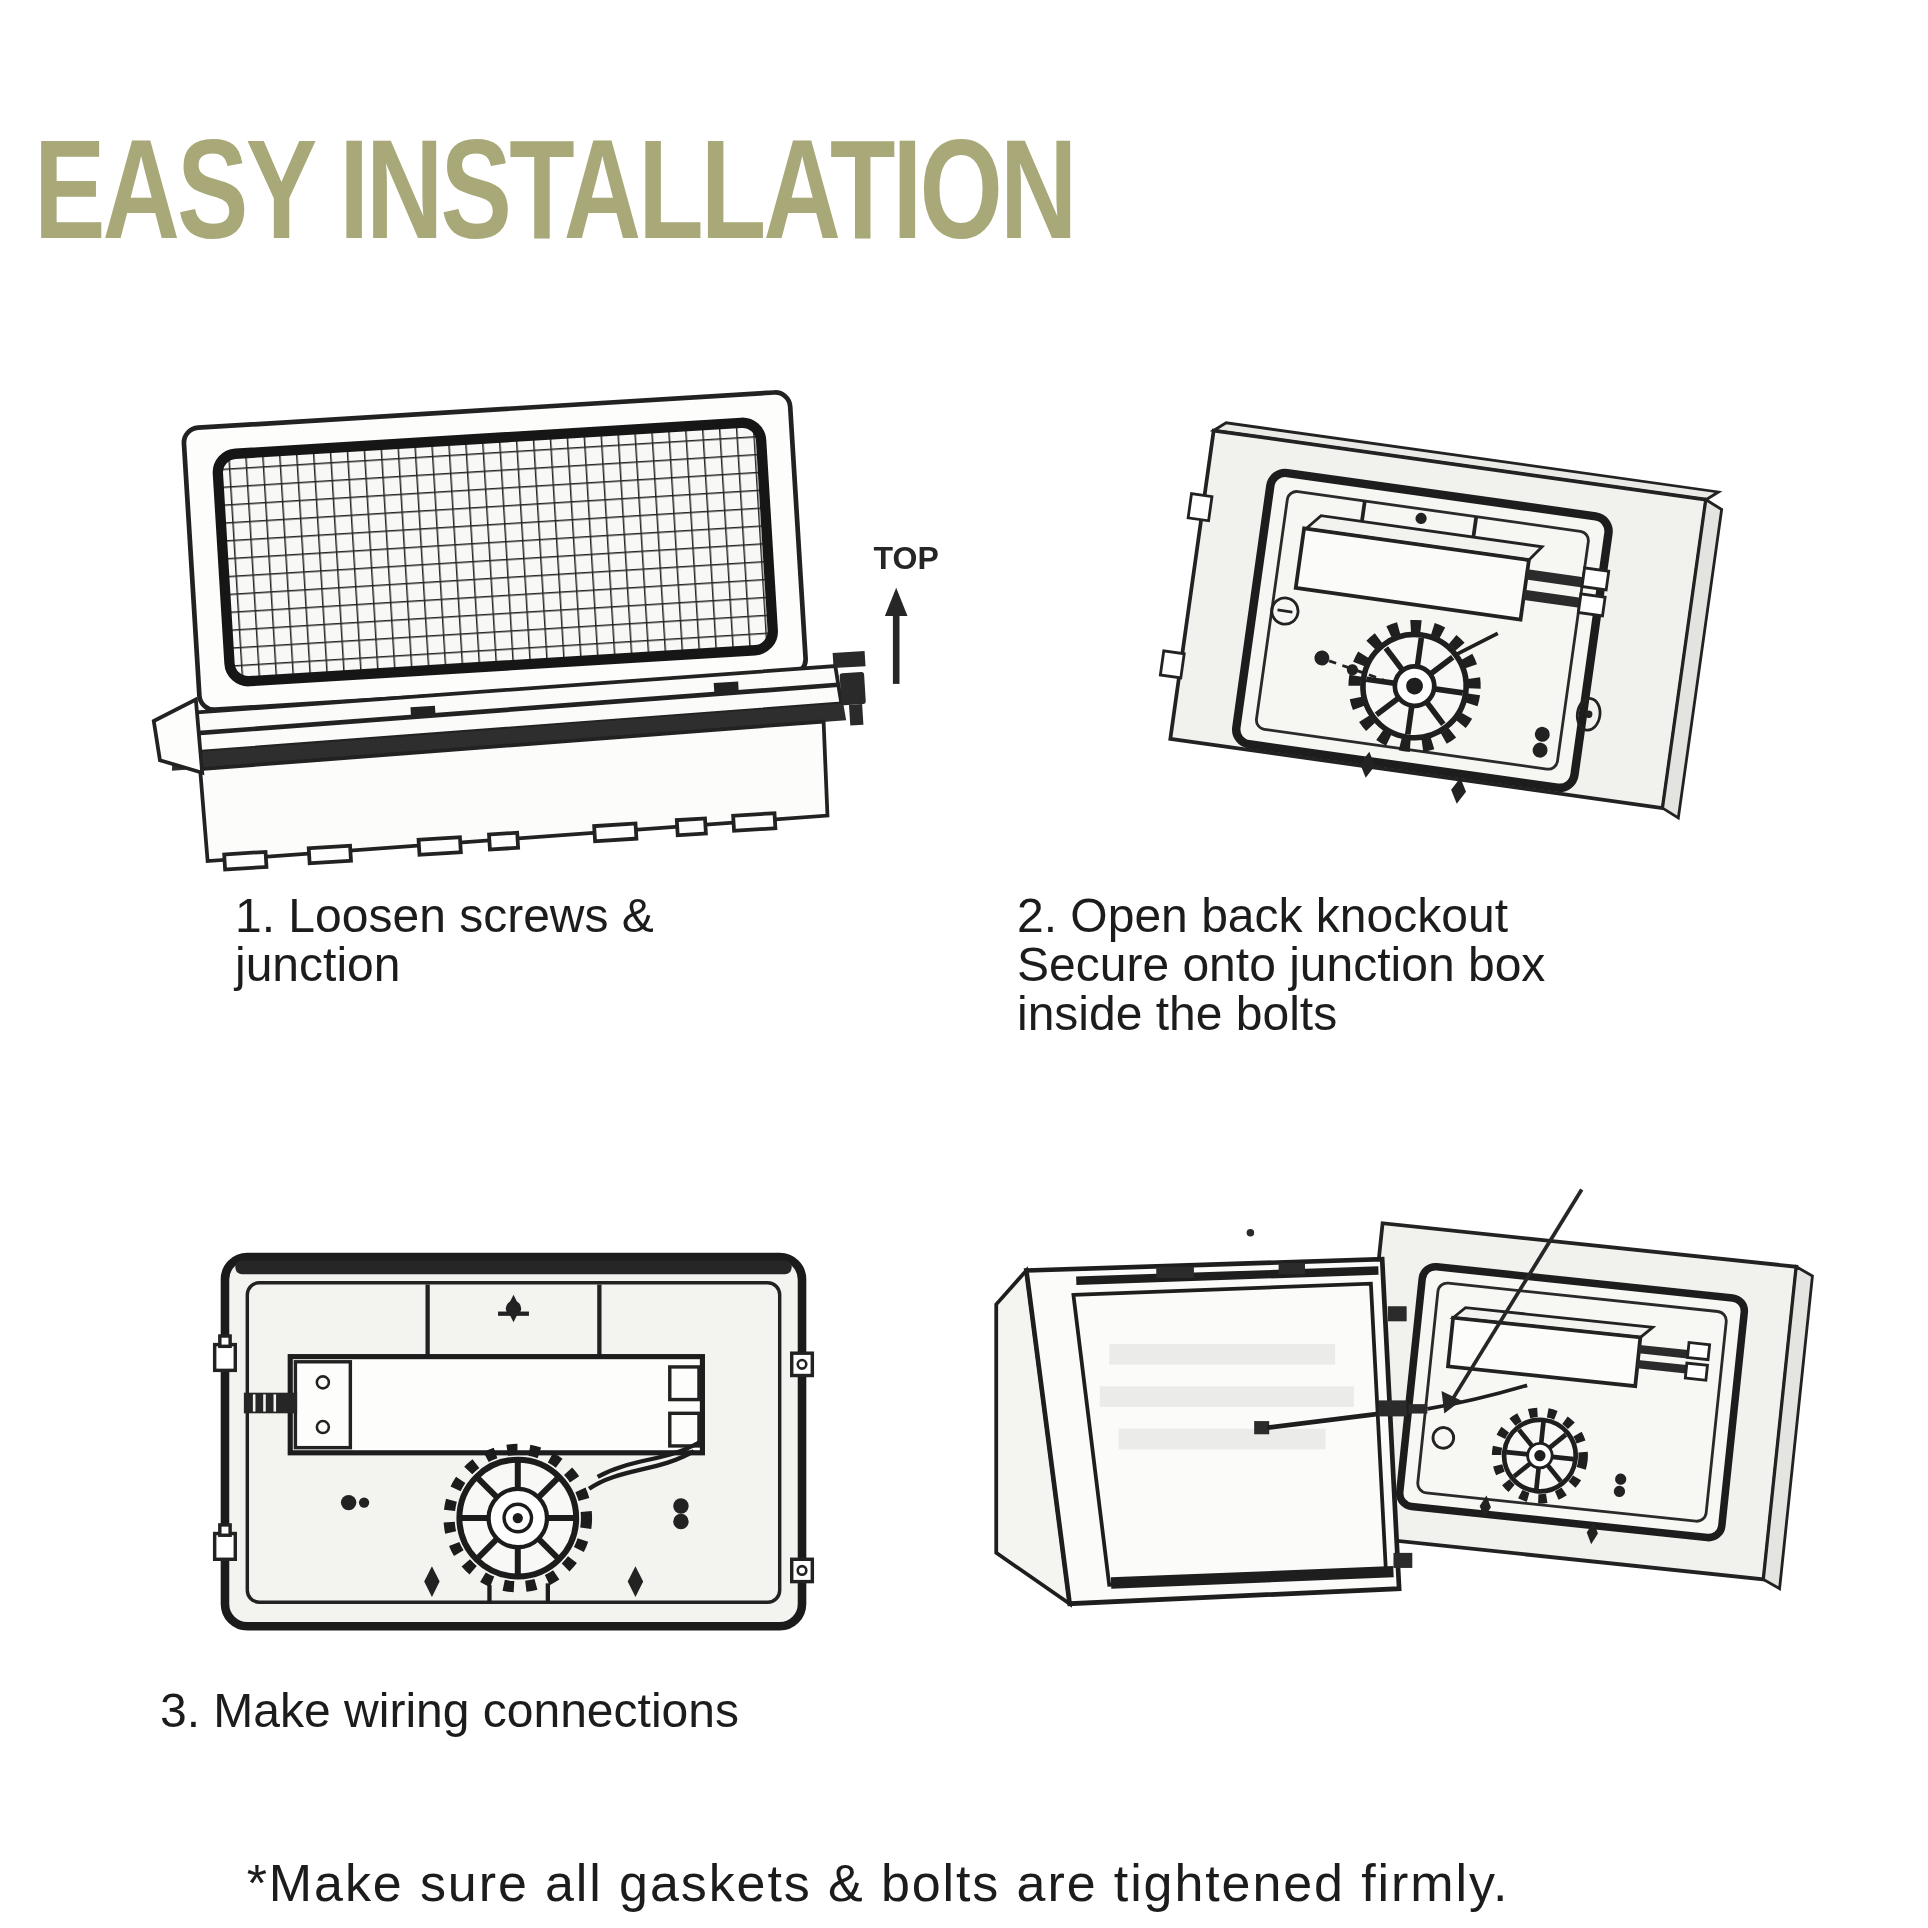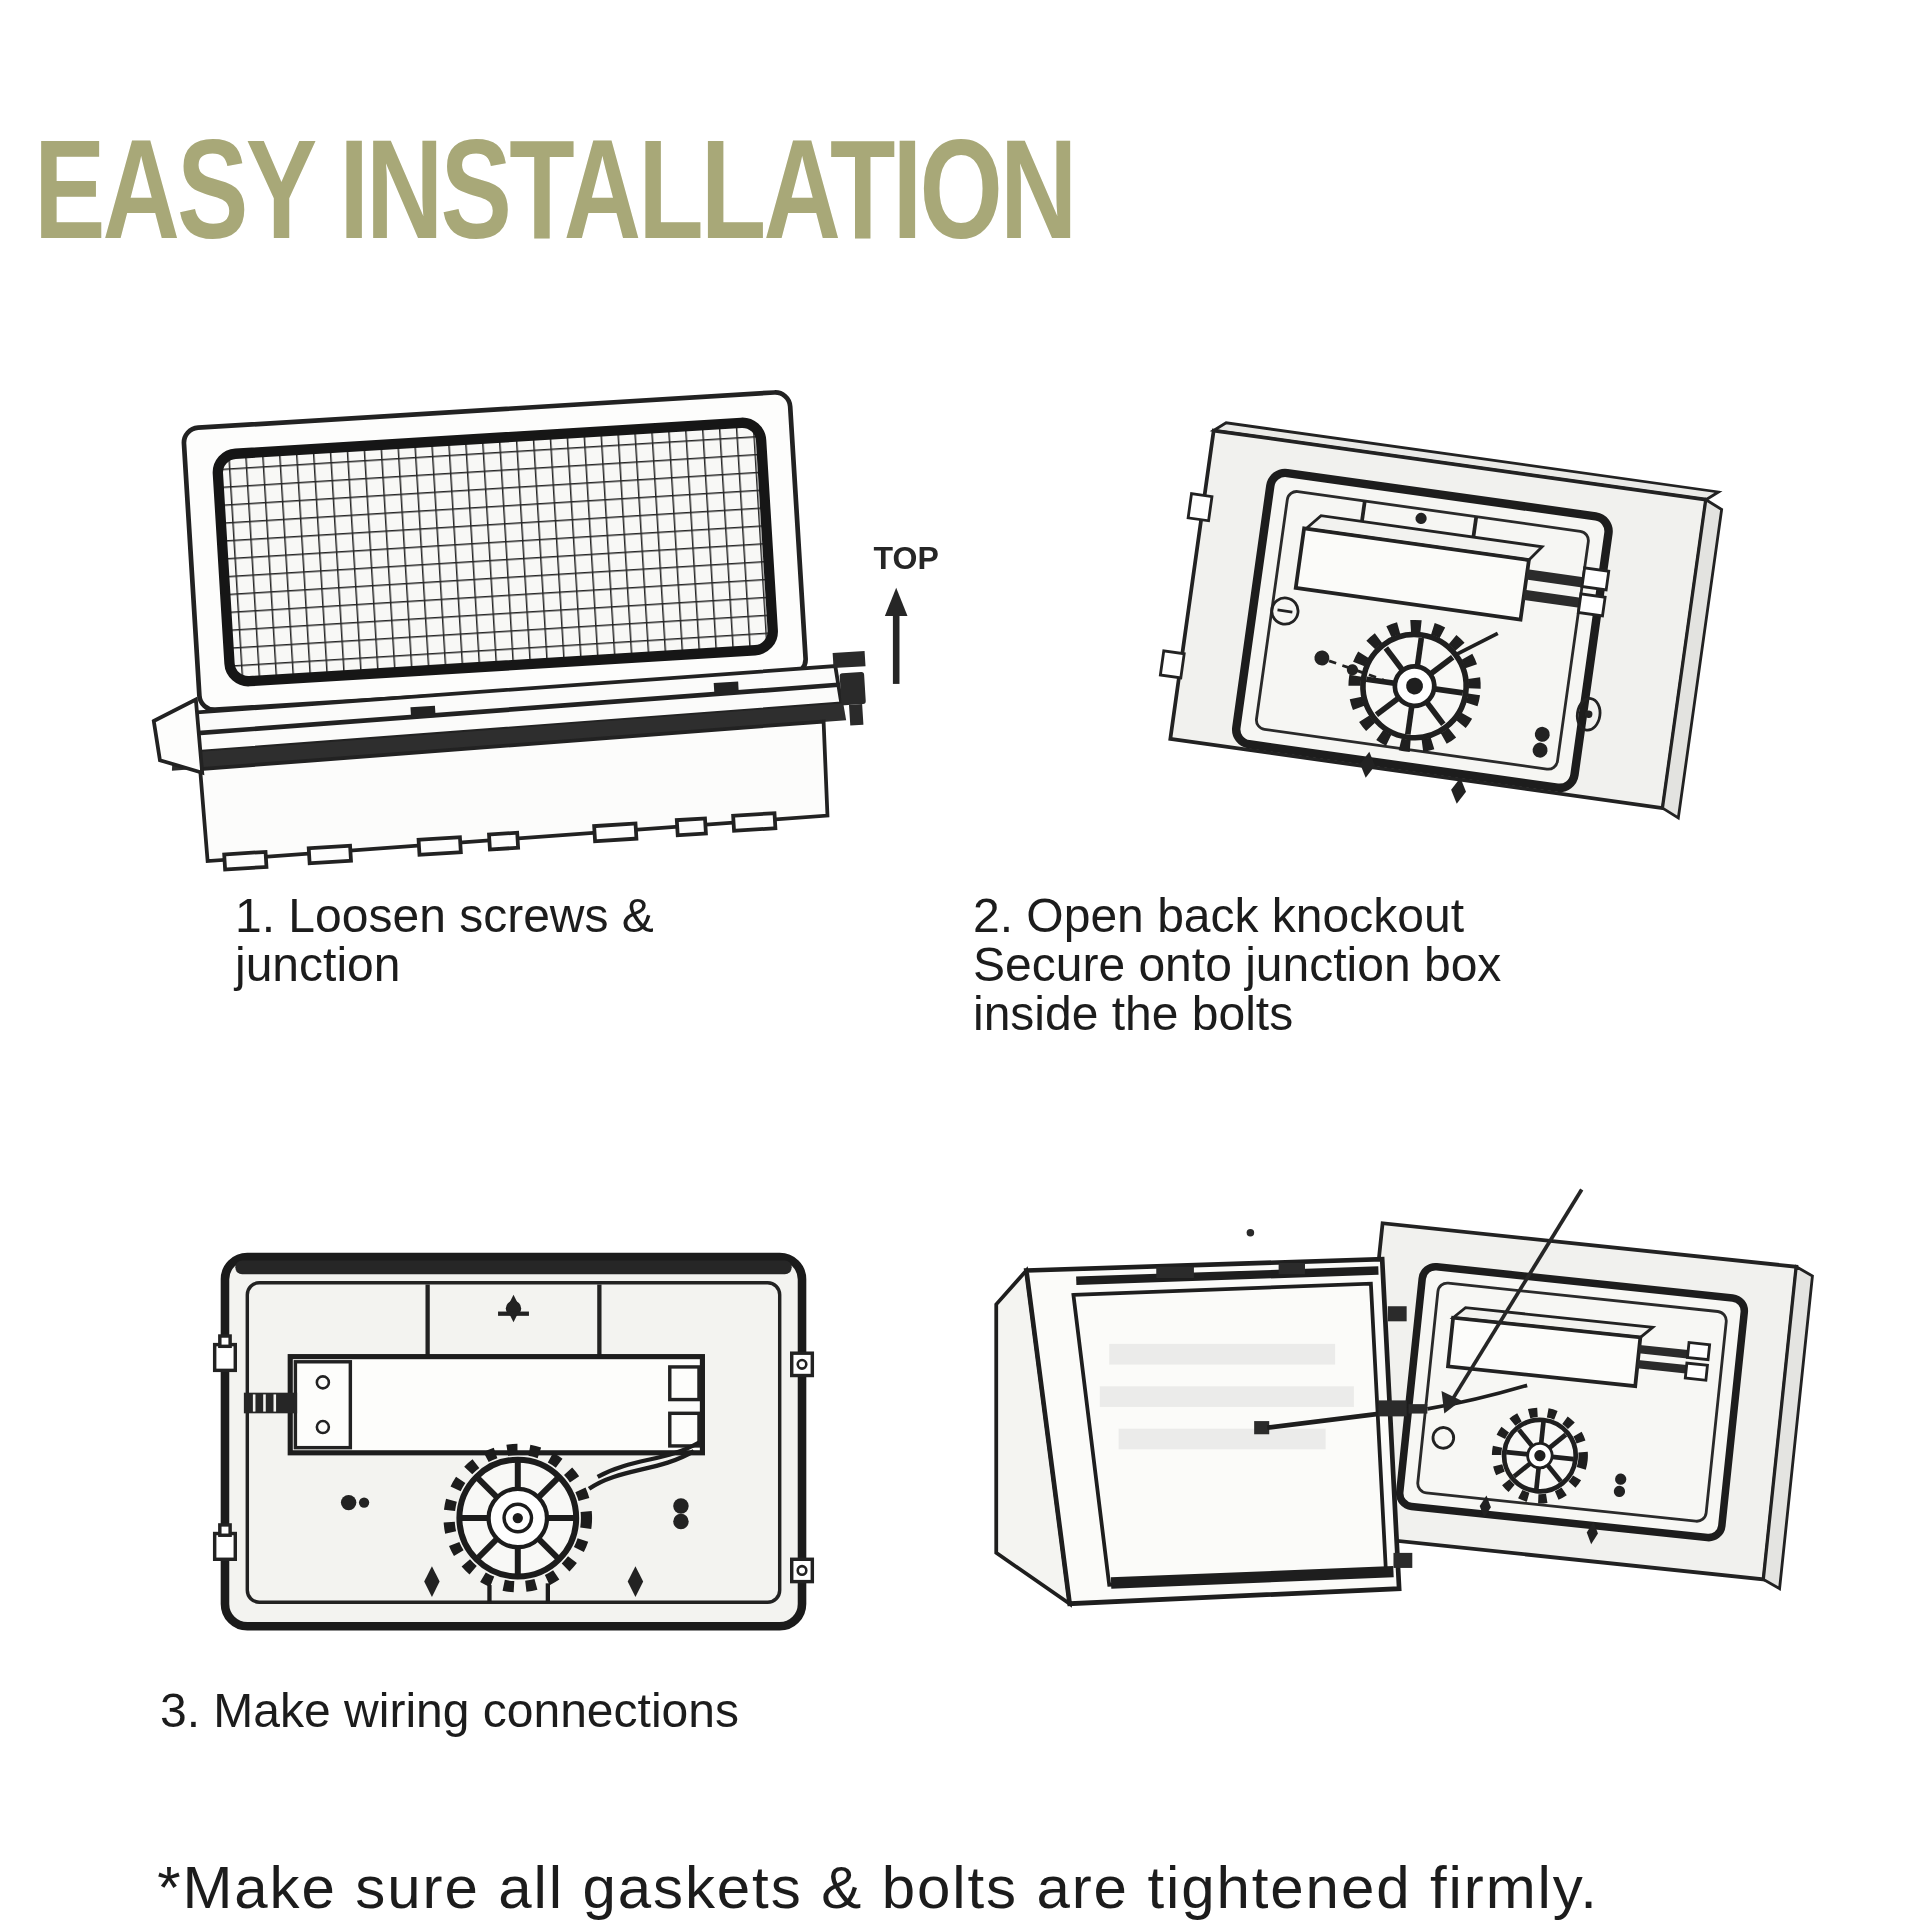--- a/index.html
+++ b/index.html
@@ -27,28 +27,28 @@
     color:var(--text,#1c1c1c);
     font-size:48px;
     line-height:49px;
     text-align:left;
     font-weight:400;
   }
   .footnote{
     position:absolute;
     left:0;top:1853px;width:1756px;
     text-align:center;
-    font-size:60px;
+    font-size:52px;
     letter-spacing:1.9px;
     color:var(--text,#1c1c1c);
   }
   .ill{position:absolute;text-align:center;}
   .ill svg{display:block;width:100%;height:100%;}
   #cap1{left:235px;top:891px;width:574px;}
-  #cap2{left:973px;top:891px;width:659px;}
+  #cap2{left:1017px;top:891px;width:659px;}
   #cap3{left:160px;top:1686px;width:734px;}
   #cap4{left:1116px;top:1640px;width:659px;}
   #ill1{left:137px;top:360px;width:815px;height:516px;}
   #ill2{left:1141px;top:411px;width:618px;height:469px;}
   #ill3{left:205px;top:1245px;width:617px;height:395px;}
   #ill4{left:968px;top:1183px;width:866px;height:463px;}
   text.diagram-label{
     font-family:"Liberation Sans",sans-serif;
     font-weight:bold;
     font-size:34px;

